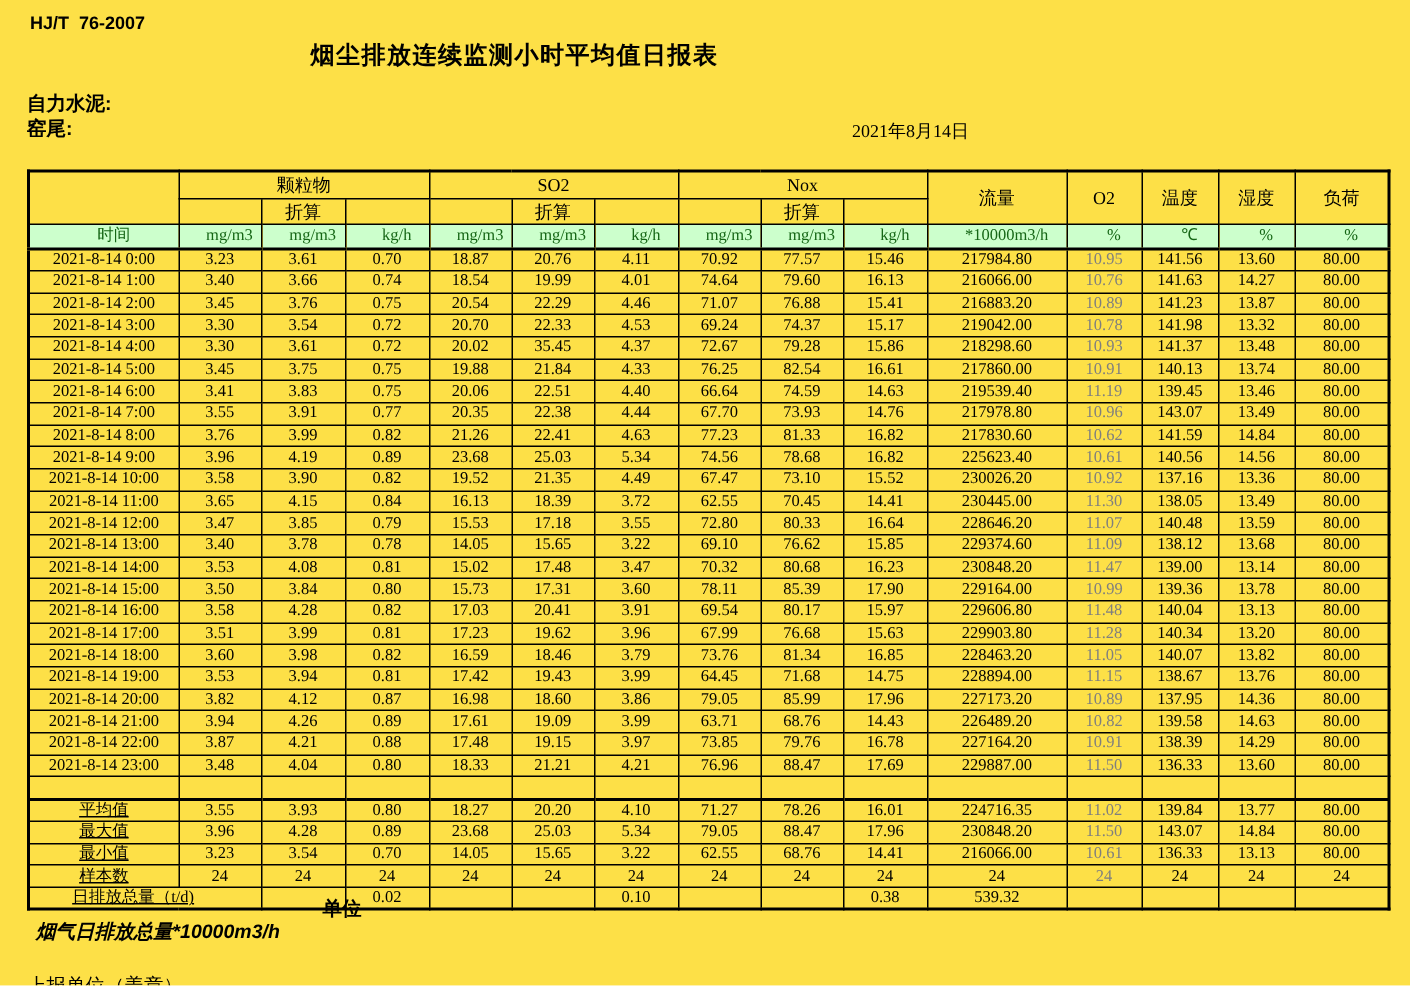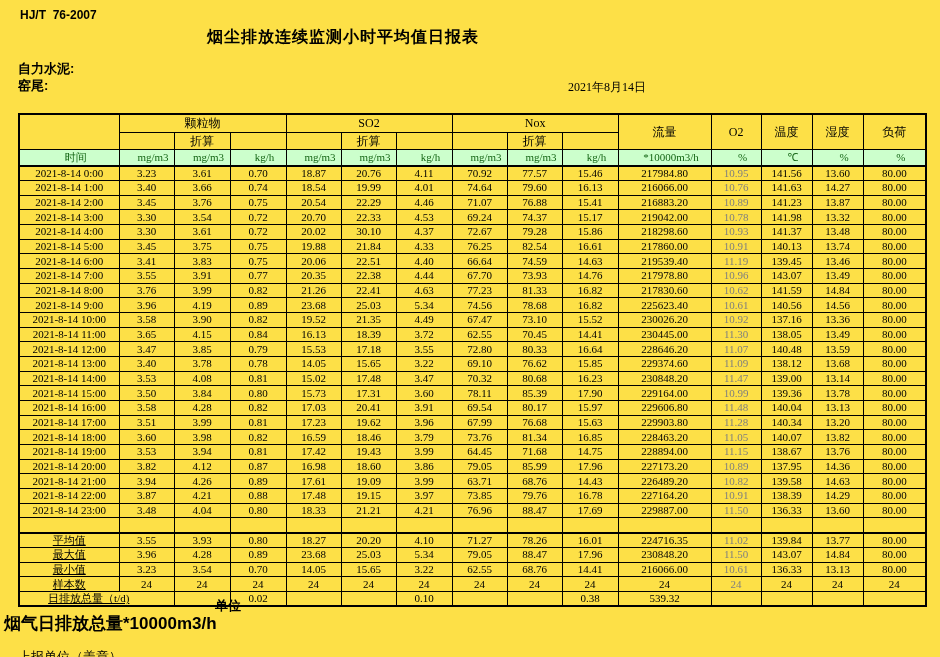--- a/index.html
+++ b/index.html
@@ -20,21 +20,21 @@
   tr.units{height:17px;}
   tr.units td{background:var(--header-bg,#ccffcc);color:var(--header-text,#156615);
         border-bottom:2px solid #000;font-size:11px;padding-left:13px;}
   tr.datarow{height:14.66px;}
   tr.spacer{height:15px;}
   tr.sumrow{height:14.7px;}
   tr.sumrow.first td{border-top:2px solid #000;}
   td.sumlabel{text-decoration:underline;}
   td.gray{color:var(--o2-text,#7f7f7f);}
   td.dtlabel{text-align:left;text-indent:-16px;overflow:visible;text-decoration:underline;}
-  .footer1{position:absolute;left:4px;top:612px;font-size:17px;font-weight:bold;}
+  .footer1{position:absolute;left:24px;top:612px;font-size:13px;font-weight:bold;font-style:italic;}
   .footer2{position:absolute;left:18px;top:648px;font-size:13px;font-weight:normal;text-align:center;}
   .footer3{position:absolute;left:215px;top:597px;font-size:13px;font-weight:bold;}
   thead td{font-size:12px;}
 </style>
 </head>
 <body>
 
 <div class="page">
   <div class="std">HJ/T  76-2007</div>
   <div class="title">烟尘排放连续监测小时平均值日报表</div>
@@ -169,21 +169,21 @@
           <td>141.98</td>
           <td>13.32</td>
           <td>80.00</td>
         </tr>
         <tr class="datarow">
           <td>2021-8-14 4:00</td>
           <td>3.30</td>
           <td>3.61</td>
           <td>0.72</td>
           <td>20.02</td>
-          <td>30.10</td>
+          <td>35.45</td>
           <td>4.37</td>
           <td>72.67</td>
           <td>79.28</td>
           <td>15.86</td>
           <td>218298.60</td>
           <td class="gray">10.93</td>
           <td>141.37</td>
           <td>13.48</td>
           <td>80.00</td>
         </tr>

